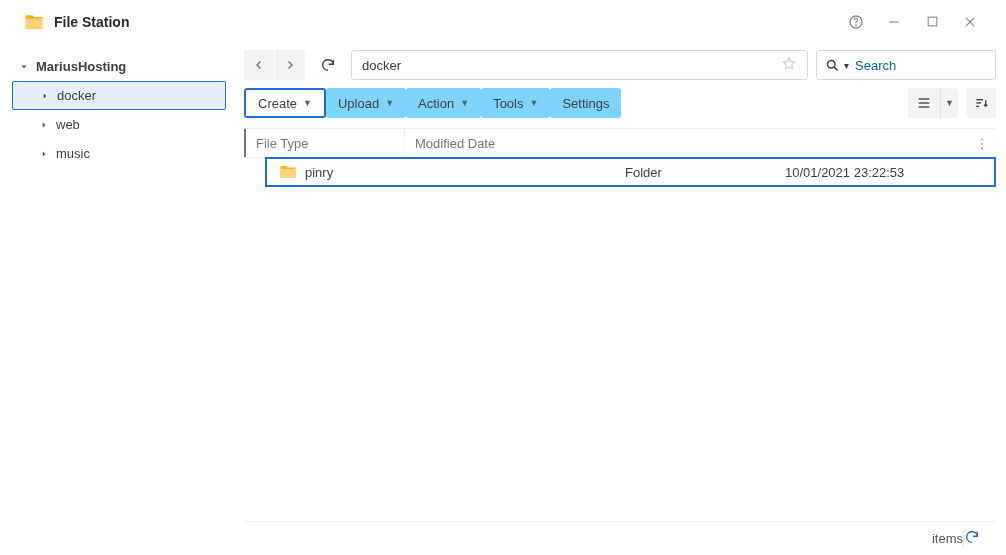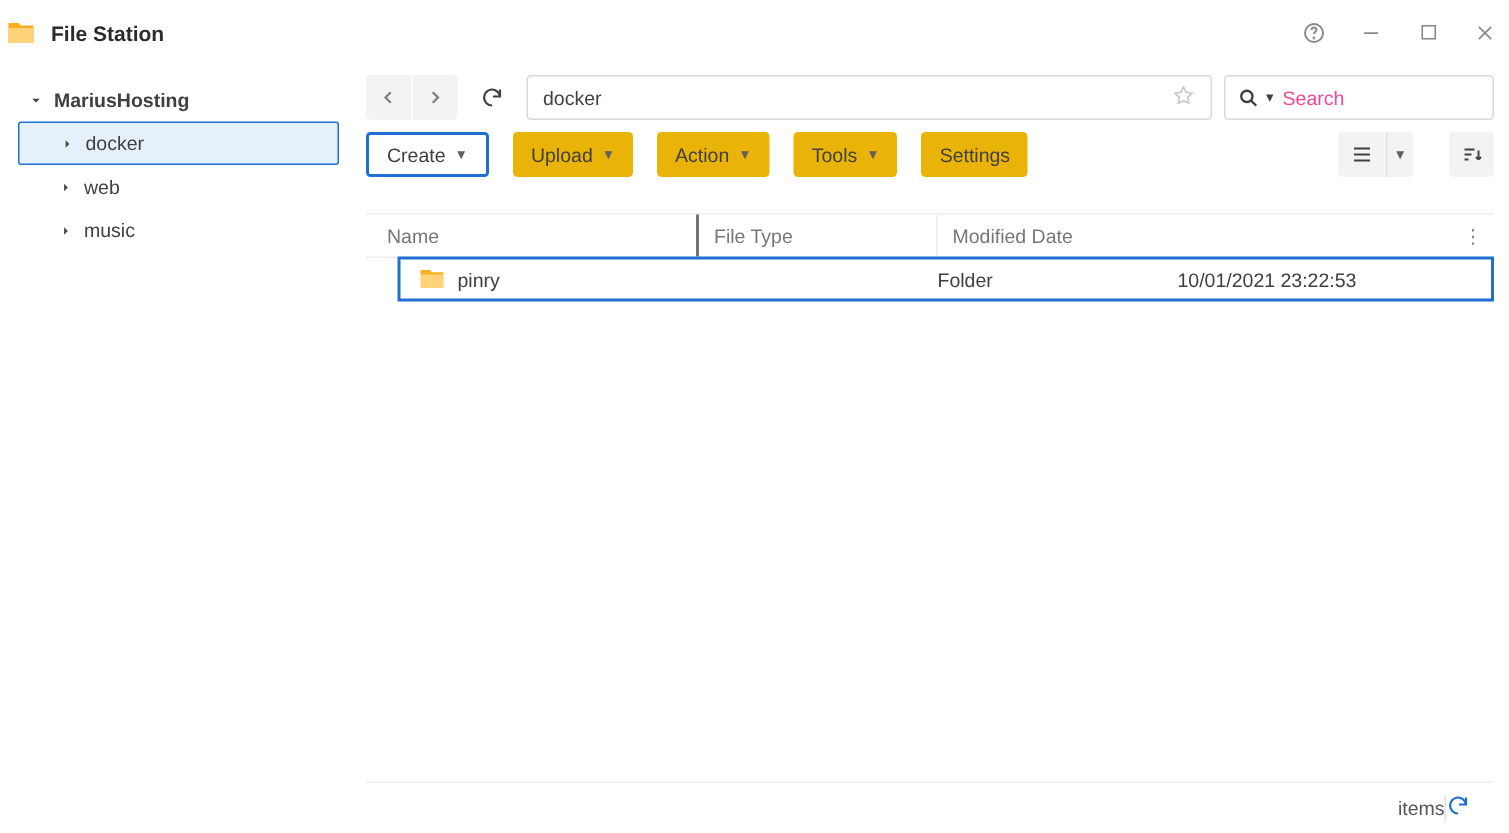--- a/index.html
+++ b/index.html
@@ -9,21 +9,21 @@
       color: #404040;
       background: #fff;
       width: 1006px;
       height: 555px;
       overflow: hidden;
     }
     .titlebar {
       display: flex;
       align-items: center;
       height: 44px;
-      padding: 0 4px;
+      padding: 0 24px;
       border-bottom: 1px solid #fff;
     }
     .titlebar .app-icon {
       width: 20px; height: 20px;
       margin-right: 10px;
       display: flex; align-items: center; justify-content: center;
     }
     .titlebar .title {
       font-weight: 700;
       font-size: 14px;
@@ -105,29 +105,29 @@
     .searchbox {
       width: 180px; height: 30px;
       border: 1px solid #d9d9d9;
       border-radius: 3px;
       display: flex; align-items: center;
       padding: 0 8px;
       color: #8a8a8a;
     }
     .searchbox svg { margin-right: 4px; }
     .searchbox .caret2 { margin-right: 6px; font-size:10px; color:#404040;}
-    .searchbox .placeholder { color:#ec4899; }
+    .searchbox .placeholder { color:#0369a1; }
     .toolbar {
       display: flex; align-items: flex-start;
-      gap: 16px;
-      margin-bottom: 24px;
+      gap: 0;
+      margin-bottom: 10px;
     }
     .btn {
       height: 30px;
-      background: #eab308;
+      background: #7dd3fc;
       border-radius: 3px;
       padding: 0 12px;
       display: flex; align-items: center;
       cursor: pointer;
       color: #404040;
     }
     .btn .dcaret { margin-left:6px; font-size:9px; color:#606060;}
     .btn.primary-outline {
       border: 2px solid #1f6fd0;
       background: #fff;
@@ -325,21 +325,20 @@
         <svg width="16" height="16" viewBox="0 0 24 24" stroke="#404040" stroke-width="2" fill="none">
             <line x1="5" y1="7" x2="15" y2="7"></line>
             <line x1="5" y1="12" x2="12" y2="12"></line>
             <line x1="5" y1="17" x2="9" y2="17"></line>
             <path d="M19 8v9m0 0l-2.5-2.5M19 17l2.5-2.5"></path>
           </svg>
       </div>
     </div>
 
     <div class="thead">
-      <div class="col-name">Name</div>
       <div class="col-type">File Type</div>
       <div class="col-date">Modified Date</div>
       <div class="col-menu">⋮</div>
     </div>
 
     <div class="filerow">
       <div class="col-name">
         <svg class="folder-svg" width="18" height="18" viewBox="0 0 24 24">
             <path fill="#fcae1e" d="M10 4H2v16h20V6H12l-2-2z"></path>
             <path fill="#ffd37a" d="M2 8h20v12H2z"></path>

